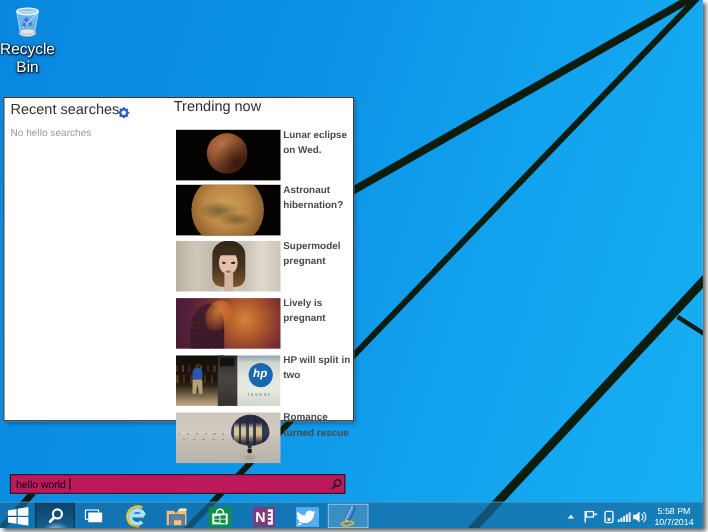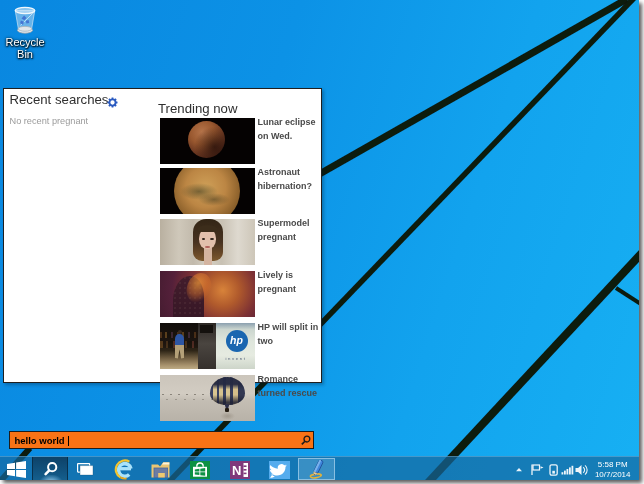--- a/index.html
+++ b/index.html
@@ -3,33 +3,33 @@
 <meta charset="utf-8">
 <style>
   html,body{margin:0;padding:0;}
   body{width:644px;height:484px;background:#fff;font-family:"Liberation Sans",sans-serif;overflow:hidden;position:relative;}
   .screen{position:absolute;left:0;top:0;width:639px;height:480px;overflow:hidden;
     background:linear-gradient(108deg,#0987e0 0%,#0c92e6 38%,#12a3ee 68%,#17b0f3 100%);
     box-shadow:3px 3px 4px rgba(40,40,40,0.75);}
   .wall{position:absolute;left:0;top:0;}
   
   .bin{position:absolute;left:13px;top:6px;}
-  .binlabel{position:absolute;left:0px;top:36px;width:50px;text-align:center;font-size:11px;color:#fff;
+  .binlabel{position:absolute;left:0px;top:36px;width:50px;text-align:center;font-size:14px;color:#fff;
     text-shadow:0 1px 2px rgba(0,0,0,0.95),0 0 3px rgba(0,0,0,0.85),1px 1px 1px rgba(0,0,0,0.6);}
   
   .panel{position:absolute;left:3px;top:87.5px;width:319px;height:295px;background:#fff;
     border:1.6px solid #1f1f1f;box-sizing:border-box;box-shadow:2px 2px 3px rgba(0,25,50,0.3);}
   .h1{position:absolute;font-size:13.2px;color:#2f2f2f;}
   .rs{left:5.5px;top:3.2px;}
-  .tn{left:154px;top:12px;}
+  .tn{left:154px;top:0;}
   .norec{position:absolute;left:5.5px;top:27.5px;font-size:9.2px;color:#9b9b9b;}
   .row{position:absolute;left:155.5px;}
   .thumb{position:absolute;left:0;top:0;width:95px;height:46px;overflow:hidden;}
   .cap{position:absolute;left:98px;top:-3px;width:70px;font-size:9px;line-height:14.4px;color:#4a4a4a;white-space:nowrap;font-weight:bold;}
-  .sbox{position:absolute;left:4.5px;top:342.5px;width:305.5px;height:18px;border:1.4px solid #1d1d1d;background:#f97316;box-sizing:border-box;font-weight:bold;}
+  .sbox{position:absolute;left:4.5px;top:342.5px;width:305.5px;height:18px;border:1.4px solid #1d1d1d;background:#be185d;box-sizing:border-box;}
   .stext{position:absolute;left:5px;top:3px;font-size:9.5px;color:#000;}
   .cursor{display:inline-block;width:1px;height:10px;background:#000;vertical-align:-1.5px;margin-left:3px;}
   
   .t1{background:#050202;}
   .t1 .moon{position:absolute;left:28.5px;top:3px;width:37px;height:37px;border-radius:50%;
     background:radial-gradient(circle at 72% 70%,rgba(28,10,6,0.7) 0%,rgba(28,10,6,0) 55%),
     radial-gradient(circle at 38% 30%,#b5744a 0%,#99582f 35%,#6f3a22 60%,#4a2317 85%,#3a1c10 100%);}
   .t2{background:#050202;}
   .t2 .mars{position:absolute;left:14px;top:-10px;width:66px;height:66px;border-radius:50%;
     background:radial-gradient(circle at 48% 45%,#cfa058 0%,#bc8644 40%,#8a5f2a 70%,#543a14 90%,#38250c 100%);}
@@ -135,21 +135,21 @@
           <rect x="4.60" y="8.70" width="1.8" height="1.8" transform="rotate(90 5.50 9.60)"></rect>
           <rect x="1.70" y="7.50" width="1.8" height="1.8" transform="rotate(135 2.60 8.40)"></rect>
           <rect x="0.50" y="4.60" width="1.8" height="1.8" transform="rotate(180 1.40 5.50)"></rect>
           <rect x="1.70" y="1.70" width="1.8" height="1.8" transform="rotate(225 2.60 2.60)"></rect>
           <rect x="4.60" y="0.50" width="1.8" height="1.8" transform="rotate(270 5.50 1.40)"></rect>
           <rect x="7.50" y="1.70" width="1.8" height="1.8" transform="rotate(315 8.40 2.60)"></rect>
         </g>
         <circle cx="5.5" cy="5.5" r="3.1" fill="none" stroke="#2a5ac0" stroke-width="1.9"></circle>
       </svg>
     <div class="h1 tn">Trending now</div>
-    <div class="norec">No recent pregnant</div>
+    <div class="norec">No hello searches</div>
 
     <div class="row" style="top:29px">
         <div class="thumb t1">
           <div class="moon"></div>
         </div>
       <div class="cap">Lunar eclipse<br>on Wed.</div>
       </div>
     <div class="row" style="top:79.5px">
         <div class="thumb t2">
           <div class="mars"></div>

